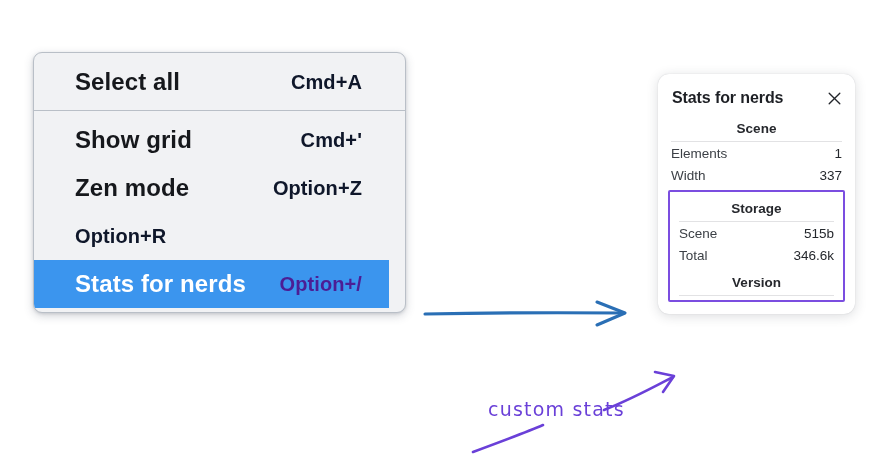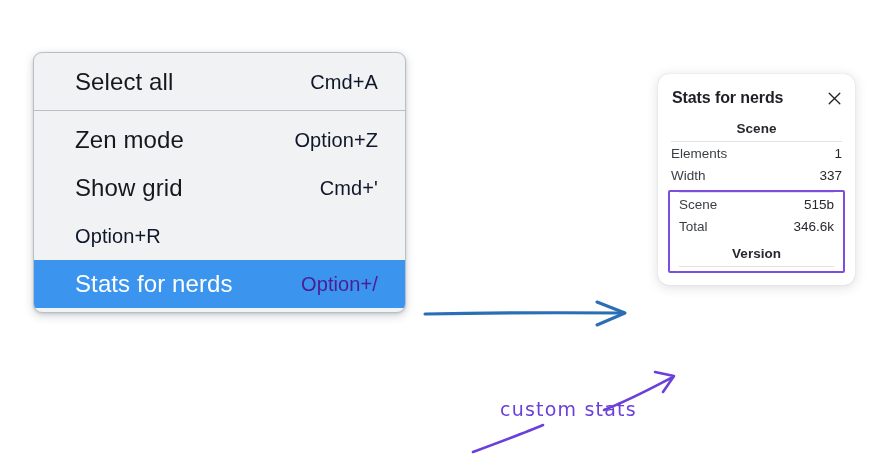--- a/index.html
+++ b/index.html
@@ -23,21 +23,22 @@
     top: 52px;
     width: 373px;
     background: #f1f2f4;
     border: 1px solid #b9bfc7;
     border-radius: 9px;
     box-shadow: 0 3px 10px rgba(60,70,85,0.22), 0 1px 3px rgba(60,70,85,0.16);
     overflow: hidden;
     box-sizing: border-box;
   }
   .menu-group {
-    padding: 5px 0 4px 0;
+    padding: 5px 16px 4px 0;
+    font-weight: bold;
   }
   .menu-group + .menu-group {
     border-top: 1px solid #b9bfc7;
   }
   .menu-item {
     height: 48px;
     display: flex;
     align-items: center;
     justify-content: space-between;
     padding: 0 27px 0 41px;
@@ -155,26 +156,26 @@
 
   <div class="menu-group">
     <div class="menu-item">
       <span class="mi-label">Select all</span>
       <span class="mi-shortcut">Cmd+A</span>
     </div>
   </div>
 
   <div class="menu-group">
     <div class="menu-item">
+      <span class="mi-label">Show grid</span>
+      <span class="mi-shortcut">Cmd+'</span>
+    </div>
+    <div class="menu-item">
       <span class="mi-label">Zen mode</span>
       <span class="mi-shortcut">Option+Z</span>
-    </div>
-    <div class="menu-item">
-      <span class="mi-label">Show grid</span>
-      <span class="mi-shortcut">Cmd+'</span>
     </div>
     <div class="menu-item">
       <span class="mi-shortcut">Option+R</span>
     </div>
     <div class="menu-item selected">
       <span class="mi-label">Stats for nerds</span>
       <span class="mi-shortcut">Option+/</span>
     </div>
   </div>
 
@@ -198,20 +199,21 @@
       <span class="k">Elements</span>
       <span class="v">1</span>
     </div>
     <div class="sp-row">
       <span class="k">Width</span>
       <span class="v">337</span>
     </div>
   </div>
 
   <div class="sp-section boxed">
+    <div class="sp-head">Storage</div>
     <div class="sp-rule"></div>
     <div class="sp-row">
       <span class="k">Scene</span>
       <span class="v">515b</span>
     </div>
     <div class="sp-row">
       <span class="k">Total</span>
       <span class="v">346.6k</span>
     </div>
     <div class="sp-head">Version</div>
@@ -231,14 +233,14 @@
     <g>
       <path d="M604 410 C 630 400, 652 388, 673 377" stroke="#6a40d8" stroke-width="2.6" fill="none" stroke-linecap="round"></path>
       <path d="M655 372 L674 376 L663 392" stroke="#6a40d8" stroke-width="2.6" fill="none" stroke-linecap="round" stroke-linejoin="round"></path>
     </g>
 
     <g>
       <path d="M473 452 C 500 442, 527 432, 543 425" stroke="#6a40d8" stroke-width="2.6" fill="none" stroke-linecap="round"></path>
     </g>
   </svg>
 
-  <span class="handwrite" style="left:500px; top:398px;text-align:right;">custom stats</span>
+  <span class="handwrite" style="left:488px; top:398px;text-align:right;">custom stats</span>
 </div>
 
 </body></html>

